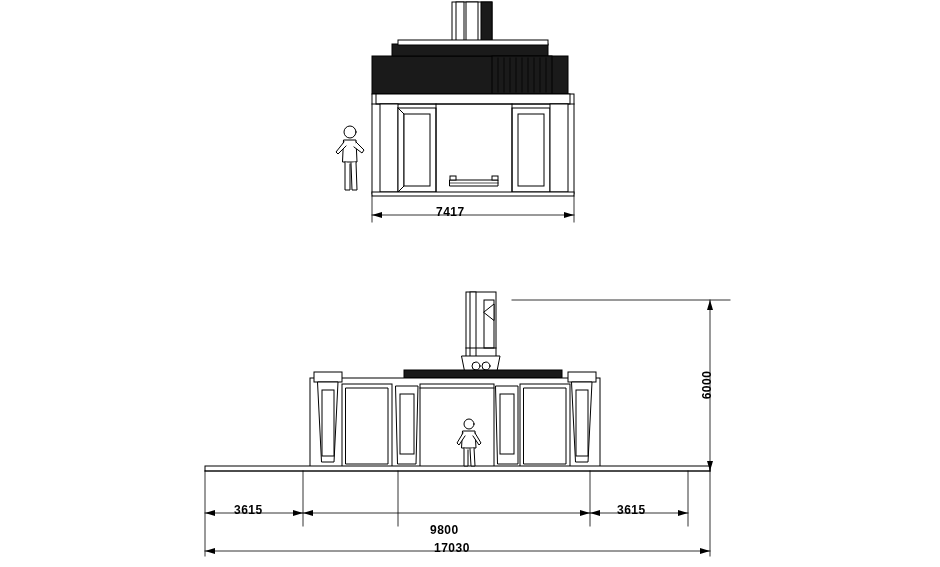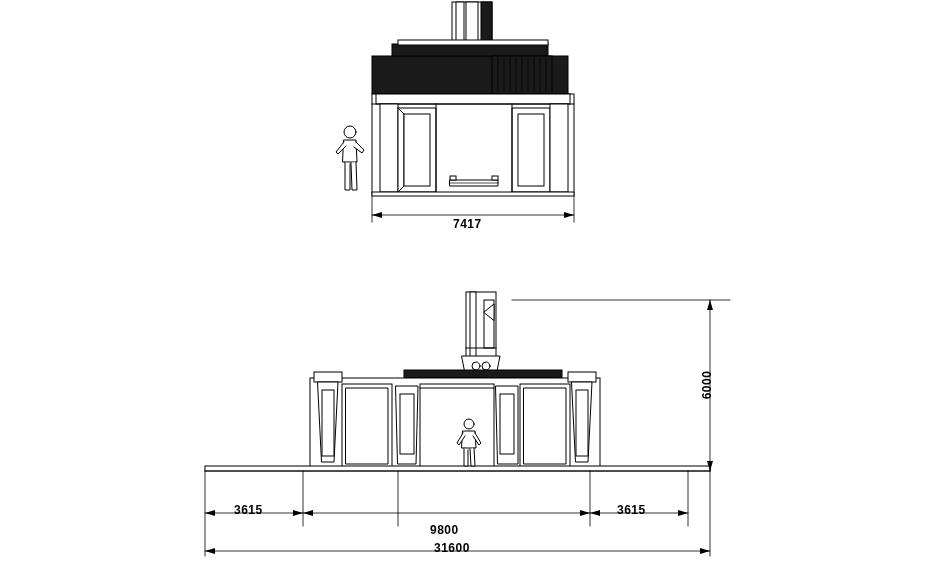--- a/index.html
+++ b/index.html
@@ -200,25 +200,25 @@
         <g>
           <line x1="512" y1="300" x2="730" y2="300" stroke-width="0.8"></line>
           <line x1="710" y1="300" x2="710" y2="471" stroke-width="0.8"></line>
           <path d="M710 300 L707 310 L713 310 Z" fill="#000000" stroke="none"></path>
           <path d="M710 471 L707 461 L713 461 Z" fill="#000000" stroke="none"></path>
         </g>
       </g>
     </g>
   </svg>
 
-  <div class="dim-label" style="left:453px; top:205px;margin-top:12px;">7417</div>
+  <div class="dim-label" style="left:436px; top:205px;">7417</div>
 
   <div class="dim-label" style="left:234px; top:503px;">3615</div>
 
   <div class="dim-label" style="left:430px; top:503px;margin-top:20px;">9800</div>
 
   <div class="dim-label" style="left:617px; top:503px;">3615</div>
 
-  <div class="dim-label" style="left:434px; top:541px;">31600</div>
+  <div class="dim-label" style="left:434px; top:541px;">17030</div>
 
   <div class="dim-label vert" style="left:693px; top:378px; transform:rotate(-90deg);">6000</div>
 
 </div>
 
 </body></html>

